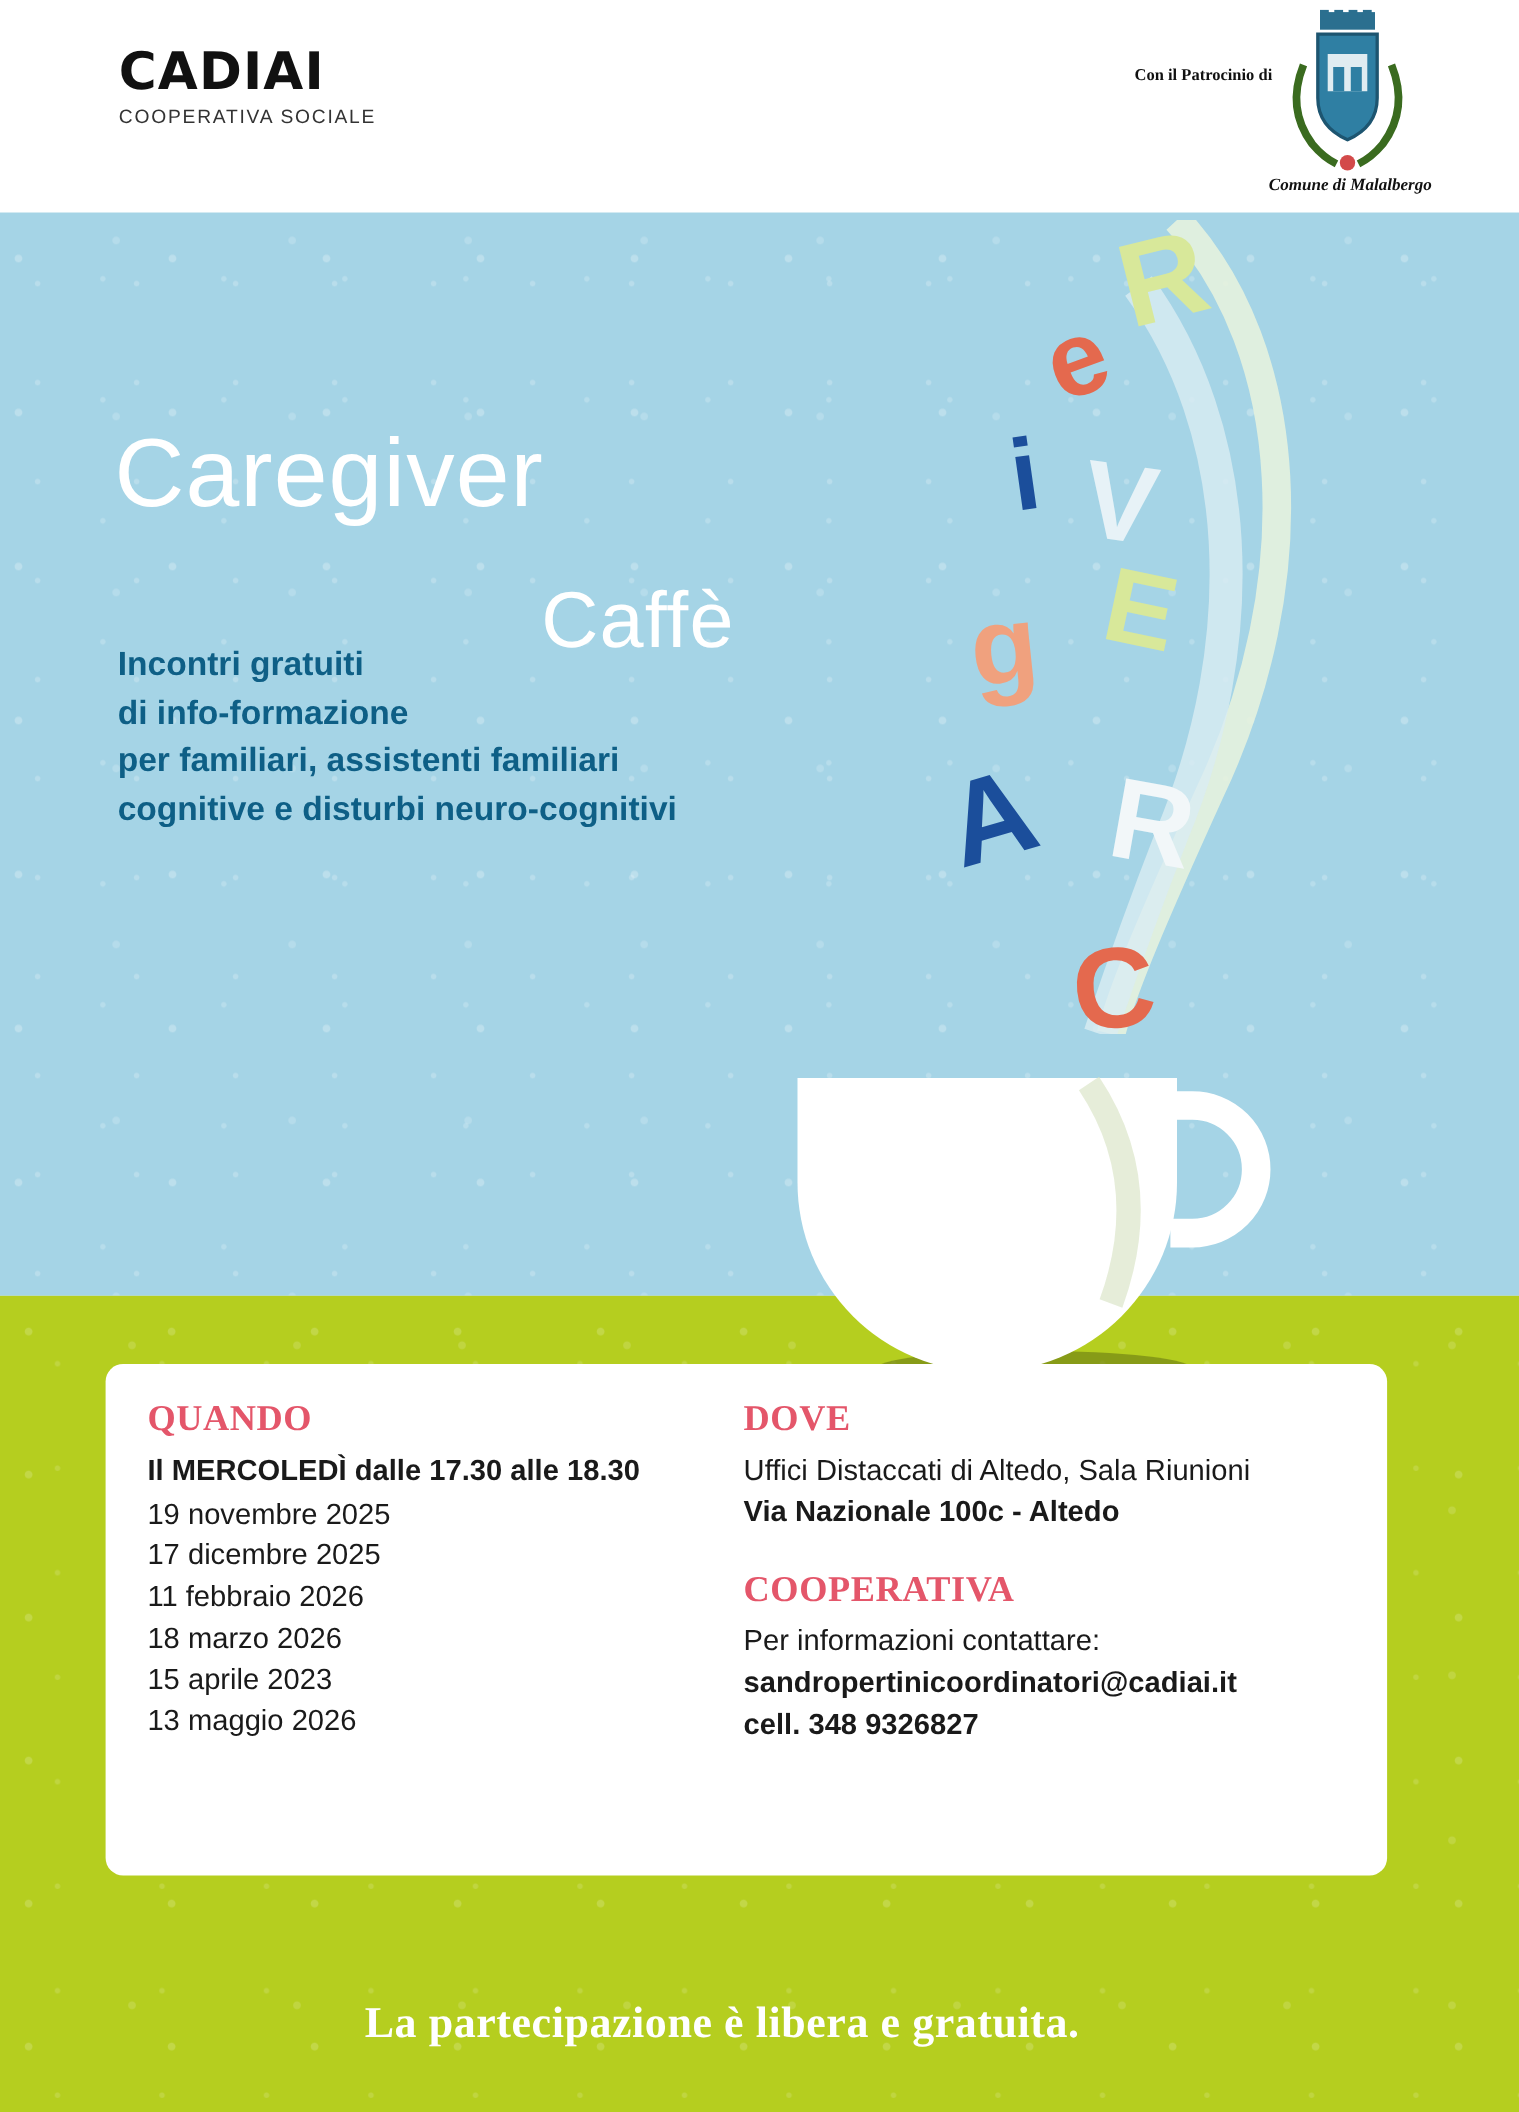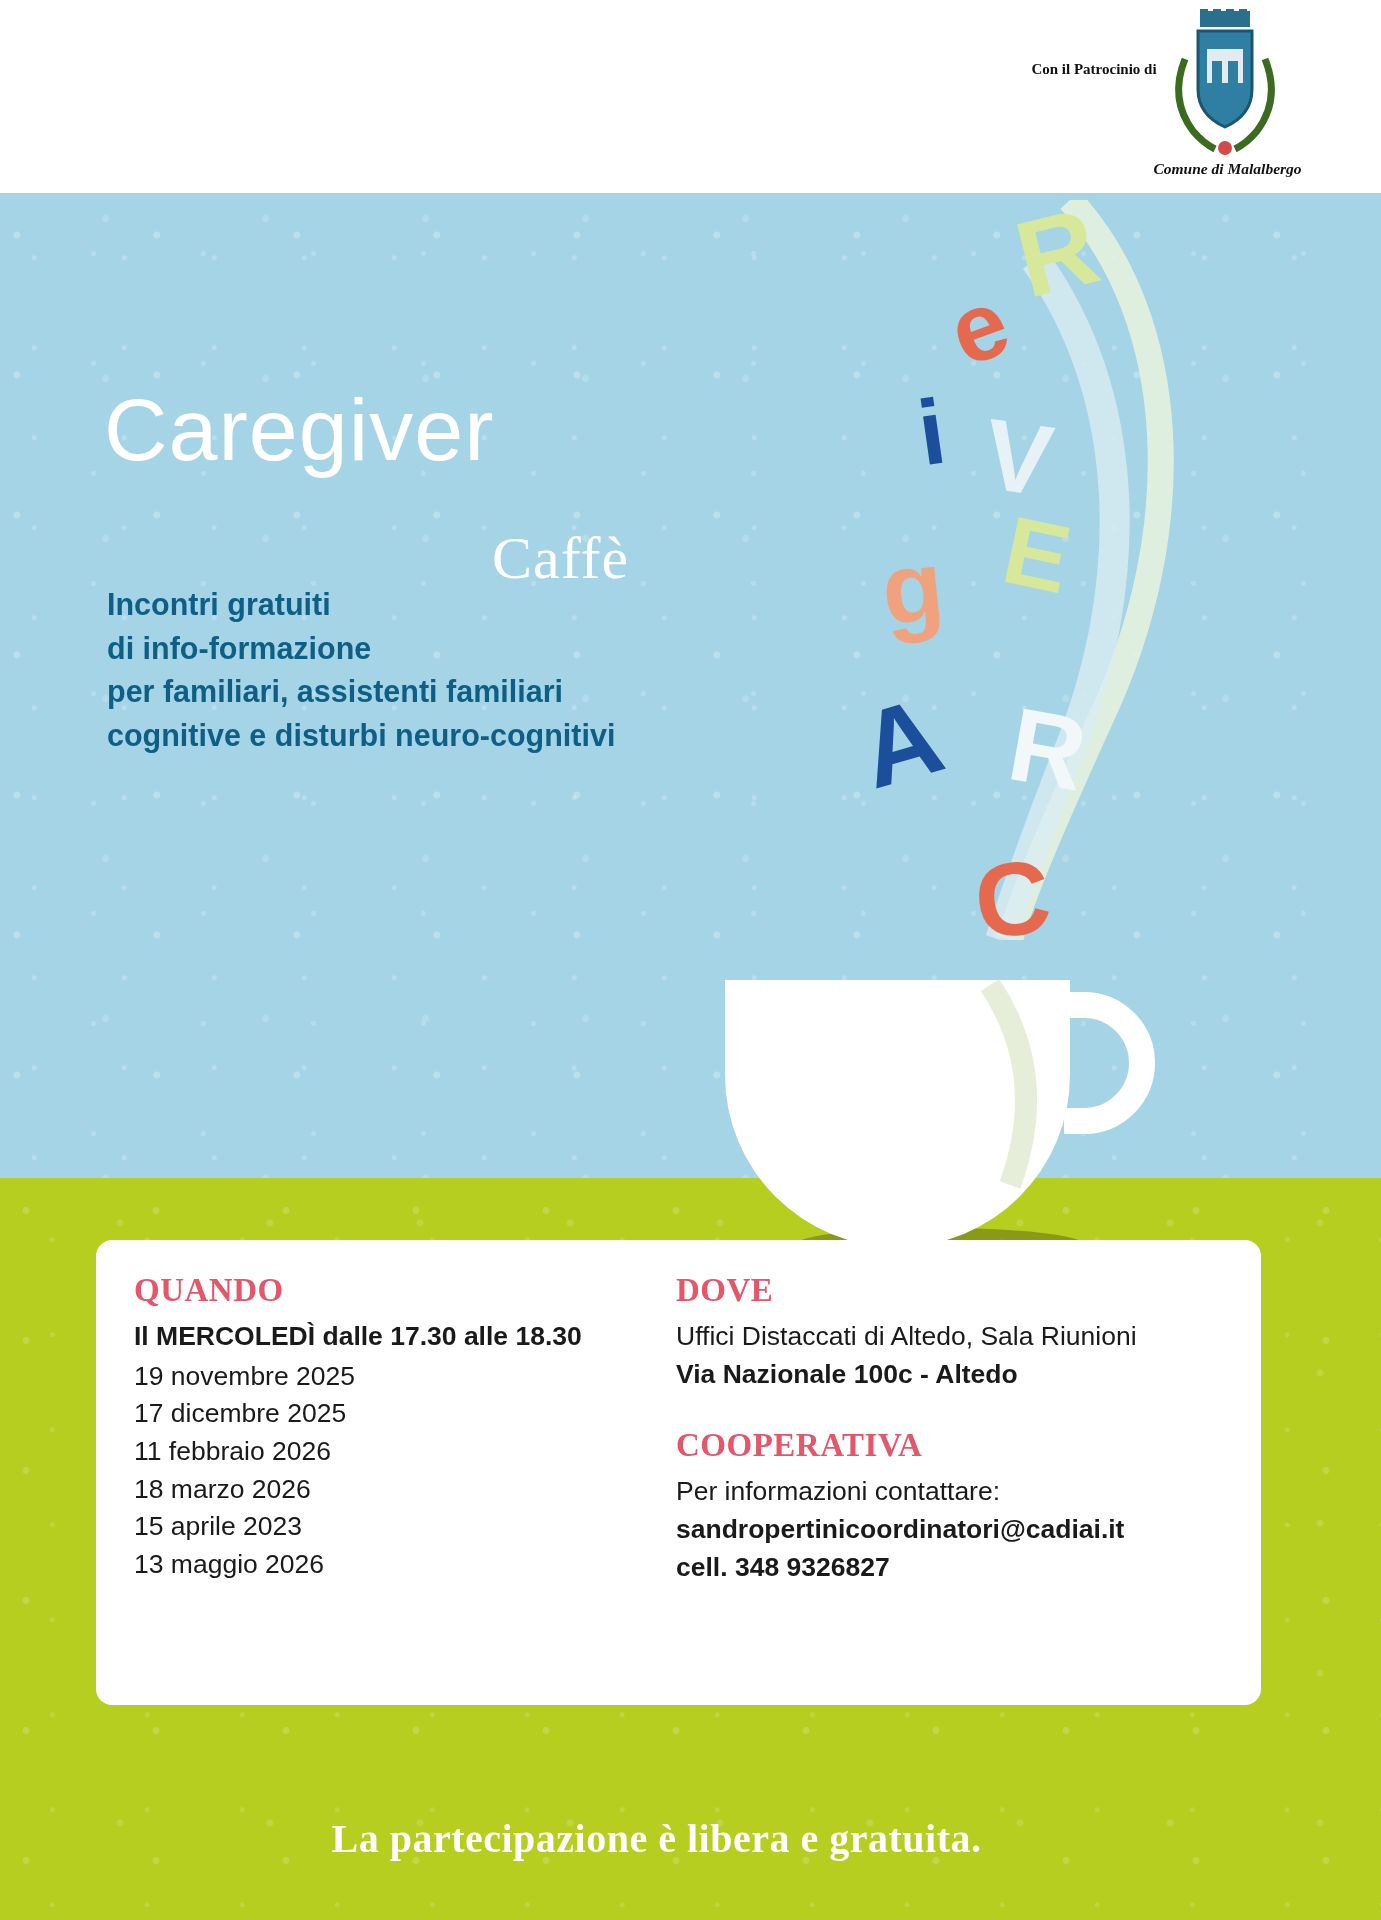--- a/index.html
+++ b/index.html
@@ -85,22 +85,22 @@
   }
 
   
   .title1{
     position:absolute;left:104px;top:386px;z-index:8;
     font-family:"Liberation Sans", sans-serif;
     font-size:88px;color:#ffffff;letter-spacing:1px;line-height:1;
   }
   .title2{
     position:absolute;left:492px;top:528px;z-index:8;
-    font-family:Liberation Serif, serif;
-    font-size:60px;color:#ffffff;letter-spacing:1px;line-height:1;
+    font-family:Liberation Sans, sans-serif;
+    font-size:72px;color:#ffffff;letter-spacing:1px;line-height:1;
   }
   .subtitle{
     position:absolute;left:107px;top:583px;z-index:9;
     font-family:"Liberation Sans", sans-serif;
     font-weight:bold;
     font-size:30.5px;color:#0e5f86;line-height:1.43;
   }
 
   
   .fl{position:absolute;z-index:7;font-family:"Liberation Sans", sans-serif;font-weight:bold;}
@@ -182,20 +182,24 @@
   <div class="title2">Caffè</div>
 
   <div class="subtitle">
     <div>Incontri gratuiti</div>
     <div>di info-formazione</div>
     <div>per familiari, assistenti familiari</div>
     <div>cognitive e disturbi neuro-cognitivi</div>
   </div>
 
   <div class="topband">
+    <div class="cadiai">
+      <div class="name">CADIAI</div>
+      <div class="sub">COOPERATIVA SOCIALE</div>
+    </div>
     <div class="patro">Con il Patrocinio di</div>
     <svg class="stemma" viewBox="0 0 140 160">
       <rect x="45" y="6" width="50" height="16" fill="#2b6f8f"></rect>
       <rect x="45" y="4" width="8" height="8" fill="#2b6f8f"></rect>
       <rect x="58" y="4" width="8" height="8" fill="#2b6f8f"></rect>
       <rect x="71" y="4" width="8" height="8" fill="#2b6f8f"></rect>
       <rect x="84" y="4" width="8" height="8" fill="#2b6f8f"></rect>
       <path d="M43 26 h54 v58 q0 26 -27 38 q-27 -12 -27 -38 Z" fill="#2f7fa3" stroke="#1d5570" stroke-width="3"></path>
       <path d="M52 44 h36 v34 h-36 Z" fill="#ffffff" opacity="0.85"></path>
       <path d="M57 78 v-22 h10 v22 Z" fill="#2f7fa3"></path>

